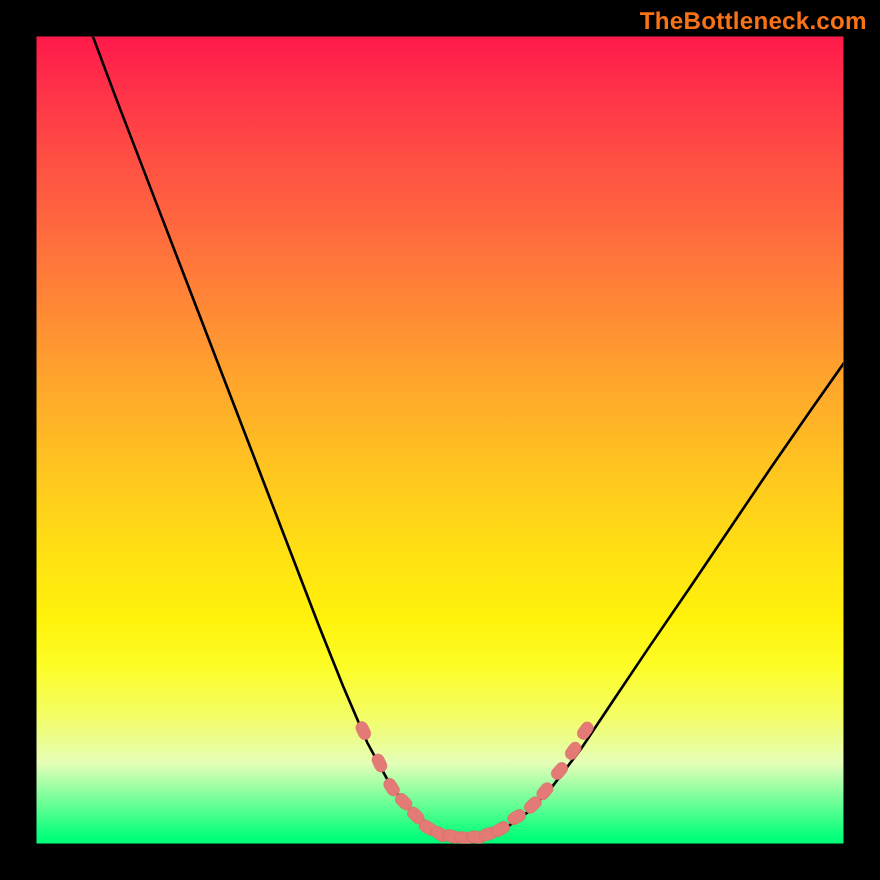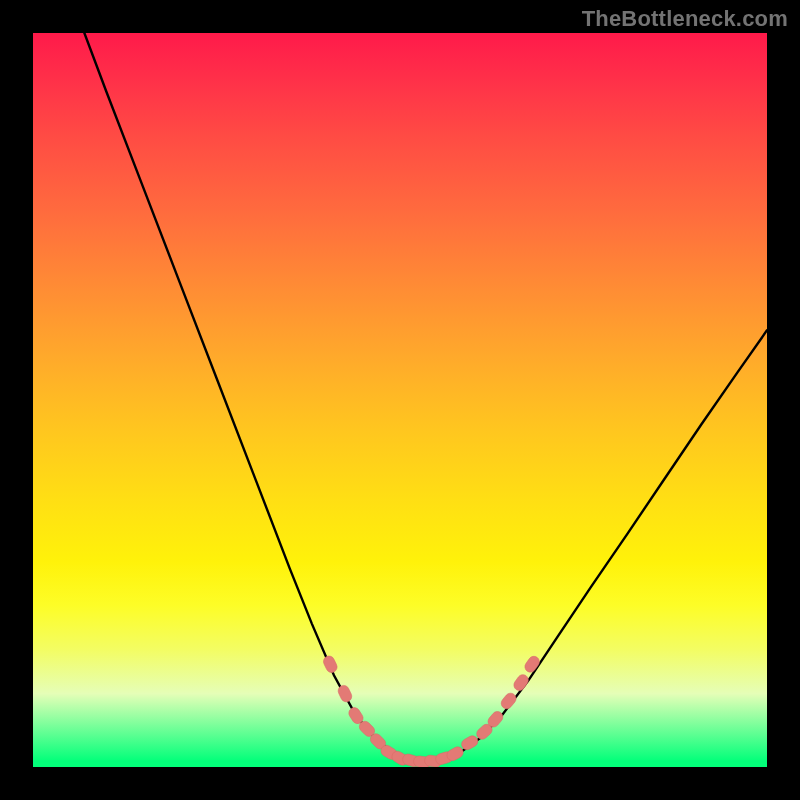--- a/index.html
+++ b/index.html
@@ -47,21 +47,21 @@
       #03ff7a 99.2%,
       #03ff7a 100%
     );
   }
   .watermark {
     position: absolute;
     top: 6px;
     right: 12px;
     font-size: 22px;
     font-weight: 600;
-    color: #737373;
+    color: #f97316;
     letter-spacing: 0.2px;
     user-select: none;
   }
   svg.curves {
     position: absolute;
     inset: 0;
     width: 734px;
     height: 734px;
   }
 </style>

